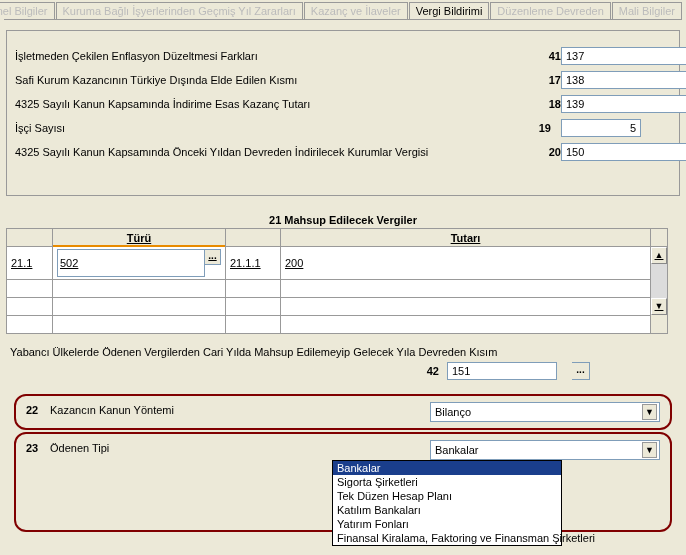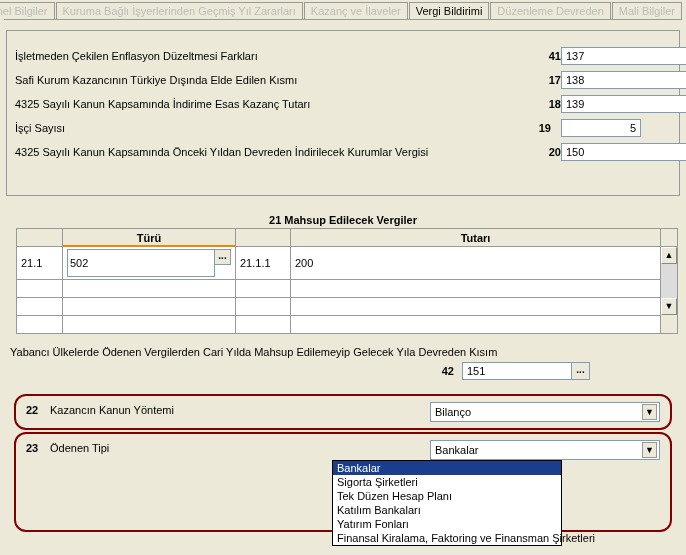--- a/index.html
+++ b/index.html
@@ -45,37 +45,37 @@
     width: 110px; display:flex; align-items:center;
   }
   .valbox input[type=text] {
     flex:1; border:1px solid #7f9db9; height:18px; padding:0 4px; font-size:11px;
   }
   input.plain {
     width: 80px; border:1px solid #7f9db9; height:18px; text-align:right;
     padding:0 4px; font-size:11px; margin-left:10px;
   }
   .section-title { text-align:center; font-weight:bold; margin:18px 0 2px 0; }
-  .gridwrap { margin:0 16px; position:relative; }
+  .gridwrap { margin:0 6px; position:relative;text-decoration:underline; }
   table.grid { border-collapse:collapse; width: 662px; background:#fff; }
   table.grid th, table.grid td { border:1px solid #999; font-size:11px; padding:2px 4px; height:18px; }
   table.grid th { background:#ece9d8; font-weight:bold; text-align:center; }
   table.grid td.codecell { position:relative; }
   .codecell .inwrap { display:flex; }
   .codecell input { flex:1; border:1px solid #7f9db9; height:28px; font-size:11px; padding:0 2px;}
   .codecell .pick {
     width:16px; height:16px; border:1px solid #7f9db9; background:#ece9d8;
     text-align:center; line-height:12px; font-size:10px; font-weight:bold; border-left:none;
   }
   .scrollbtn { height:17px; border:1px solid #fff; background:#ece9d8; text-align:center; line-height:15px; font-size:9px; border-bottom-color:#888; border-right-color:#888; }
   .line { margin:12px 6px 2px 10px; font-size:11px; }
   .row42 { display:flex; align-items:center; margin:4px 6px 14px 6px; }
   .row42 .spacer { flex:1; }
   .row42 .num42 { font-weight:bold; padding:0 8px; }
-  .row42 .valwrap { display:flex; }
+  .row42 .valwrap { display:flex;gap:15px; }
   .row42 input { width:110px; border:1px solid #7f9db9; height:18px; padding:0 4px; font-size:11px; }
   .row42 .btn { width:18px; height:18px; border:1px solid #7f9db9; background:#ece9d8; text-align:center; line-height:14px; font-weight:bold; font-size:10px; border-left:none; }
   .boxed {
     margin:2px 14px; border:2px solid #800000; border-radius:12px;
     padding:6px 10px; display:flex; align-items:flex-start; position:relative;
   }
   .boxed .rownum { font-weight:bold; width:24px; padding-top:2px; }
   .boxed .rowlabel { flex:1; padding-top:2px; }
   .selectlike {
     width:230px; height:20px; border:1px solid #7f9db9; background:#fff;

